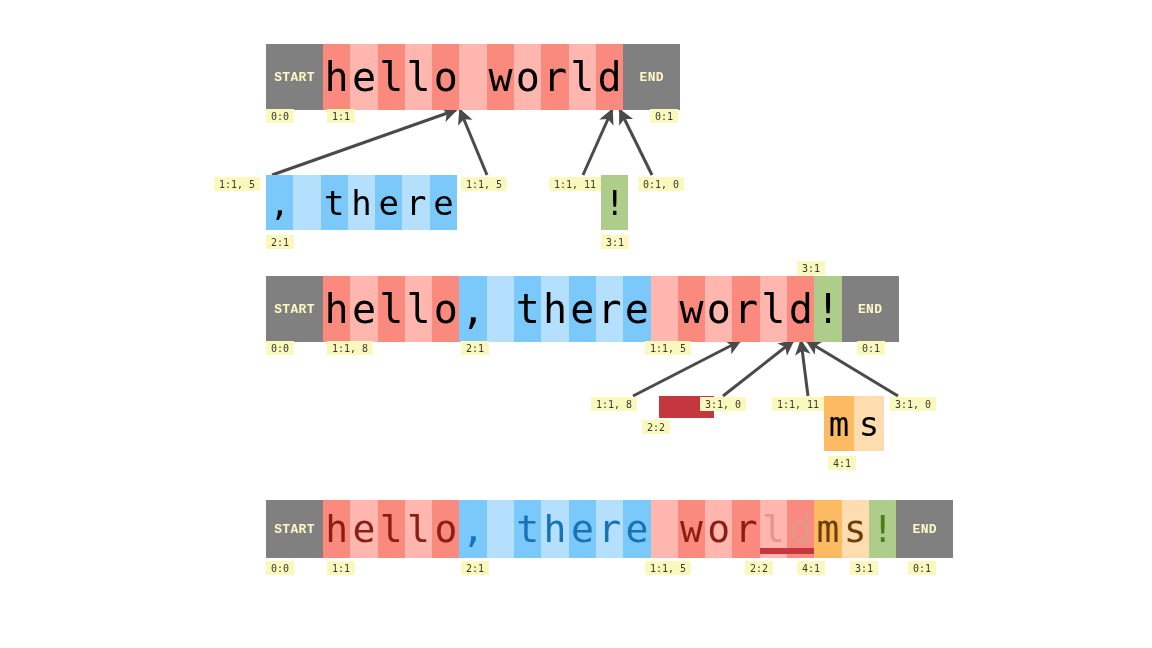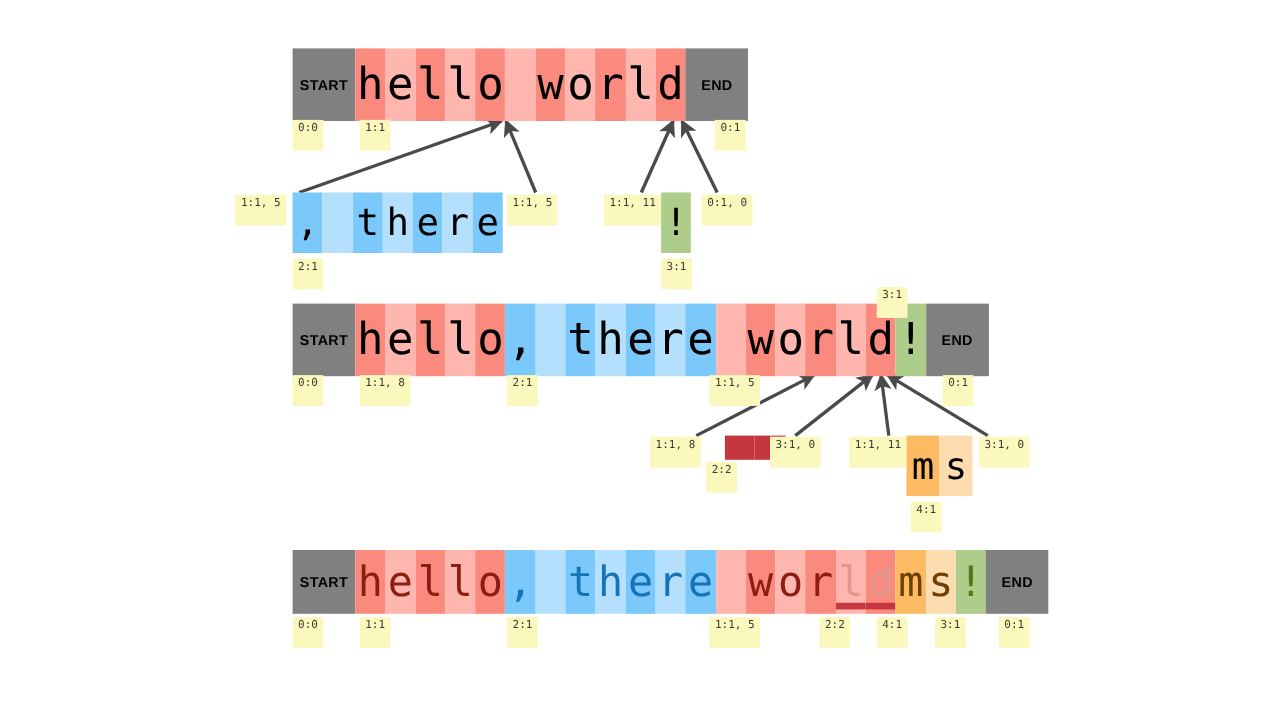--- a/index.html
+++ b/index.html
@@ -11,30 +11,30 @@
   #stage{position:absolute;left:0;top:0;width:1152px;height:648px;}
 
   
   .strip{position:absolute;display:flex;align-items:stretch;}
   .cell{
     display:flex;align-items:center;justify-content:center;
     font-family:"DejaVu Sans Mono",monospace;
     white-space:pre;position:relative;
   }
   .endcap{
-    background:#808080;color:#000000;
-    font-family:Liberation Sans, sans-serif;
+    background:#808080;color:#fef9c3;
+    font-family:Liberation Mono, monospace;
     font-weight:bold;letter-spacing:.3px;
   }
 
   
   .tag{
     position:absolute;background:#fbf8bd;color:#3a3a32;
     font-family:"DejaVu Sans Mono",monospace;
-    font-size:10px;line-height:15px;height:28px;
+    font-size:10px;line-height:15px;height:14px;
     padding:0 5px;white-space:pre;
   }
 
   
   .frag{position:absolute;display:flex;align-items:stretch;}
 
   
   #arrows{position:absolute;left:0;top:0;width:1152px;height:648px;
           pointer-events:none;}
 

